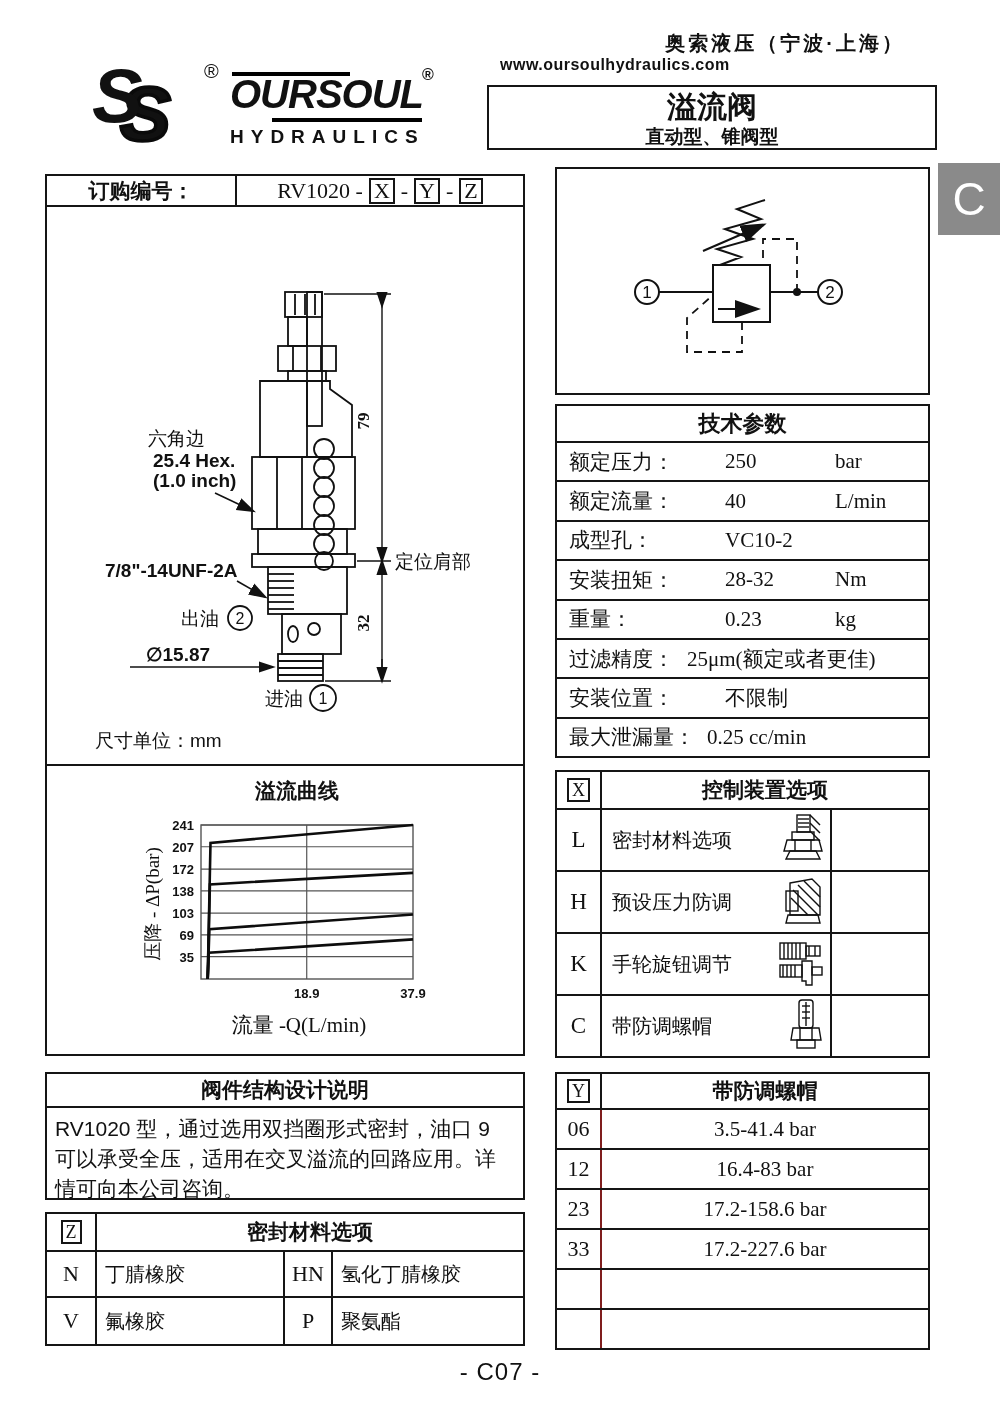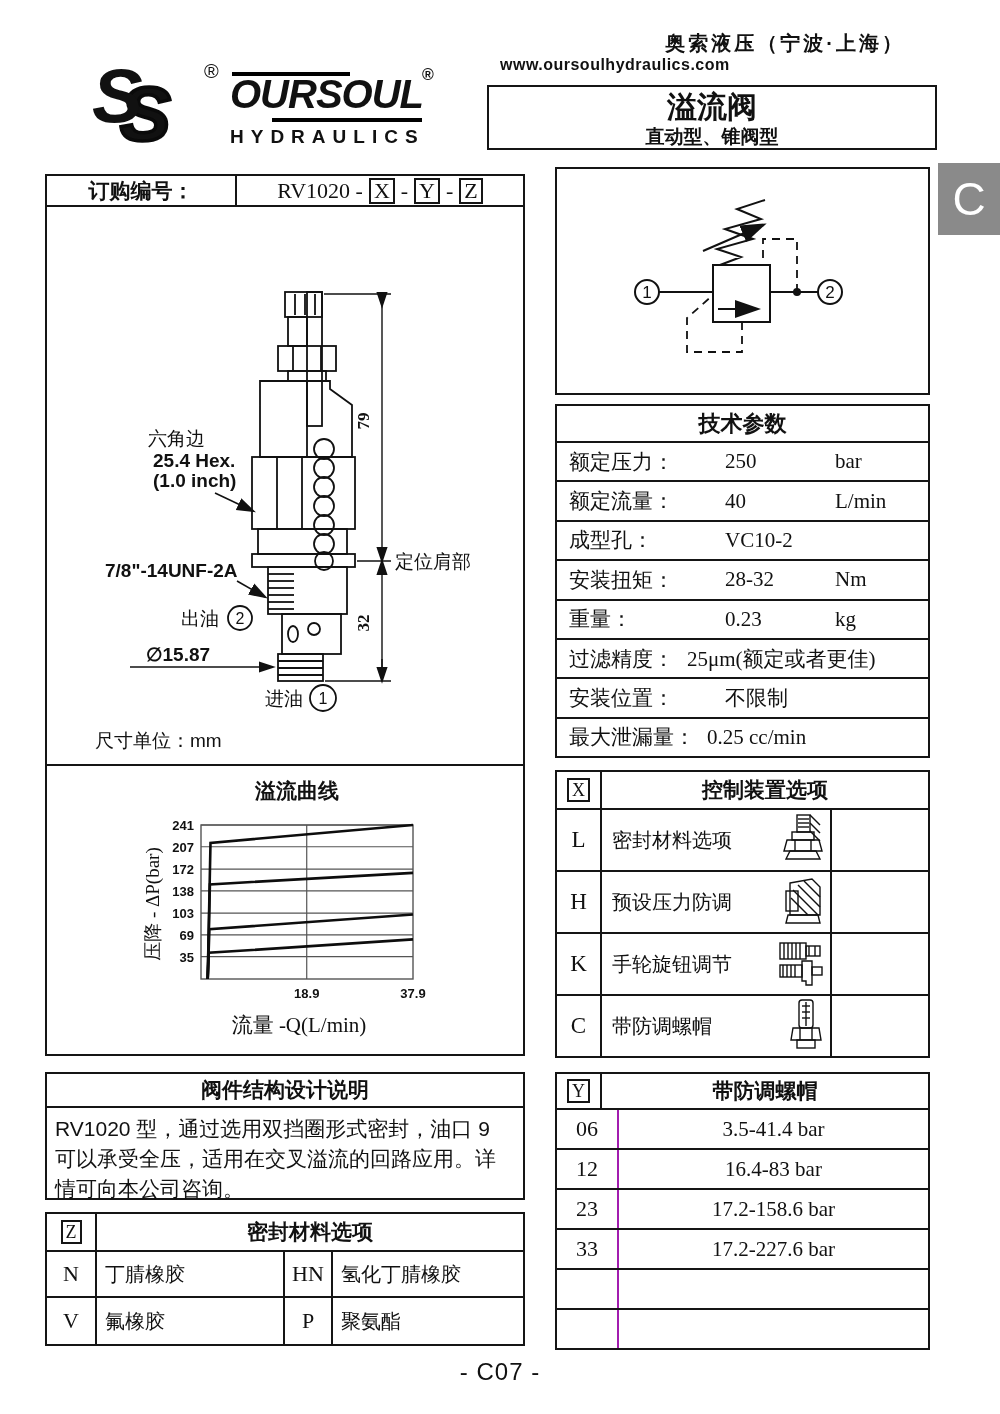--- a/index.html
+++ b/index.html
@@ -57,21 +57,21 @@
   .ctl-row:last-child { border-bottom:none; }
   .ctl-code { width:45px; border-right:2px solid #151515; display:flex; align-items:center; justify-content:center;
     font-family:"Liberation Serif", serif; font-size:23px; }
   .ctl-desc { width:230px; border-right:2px solid #151515; display:flex; align-items:center;
     padding-left:10px; font-size:20px; font-weight:500; position:relative; }
   .ctl-icon { position:absolute; right:6px; top:50%; transform:translateY(-50%); }
   .ctl-empty { flex:1; }
 
   .rng-row { flex:1; display:flex; border-bottom:2px solid #151515; font-family:"Liberation Serif", serif; }
   .rng-row:last-child { border-bottom:none; }
-  .rng-code { width:62px; border-right:2px solid #a21caf; display:flex; align-items:center; justify-content:center; font-size:22px; }
+  .rng-code { width:45px; border-right:2px solid #7f1d1d; display:flex; align-items:center; justify-content:center; font-size:22px; }
   .rng-label { flex:1; display:flex; align-items:center; justify-content:center; font-size:21px;border-radius:11px; }
 
   .seal-grid { position:absolute; inset:0; display:grid; grid-template-columns:50px 188px 48px 1fr;
     grid-template-rows:38px 1fr 1fr; }
   .seal-cell { border-right:2px solid #151515; border-bottom:2px solid #151515; display:flex; align-items:center; }
   .seal-head { grid-column:2 / 5; border-right:none; justify-content:center;
     font-size:21px; font-weight:bold; font-family:"Liberation Serif", serif; }
   .seal-code { justify-content:center; font-family:"Liberation Serif", serif; font-size:22px; }
   .seal-label { padding-left:8px; font-size:20px; font-weight:500; }
   .no-b { border-bottom:none; } .no-r { border-right:none; }

